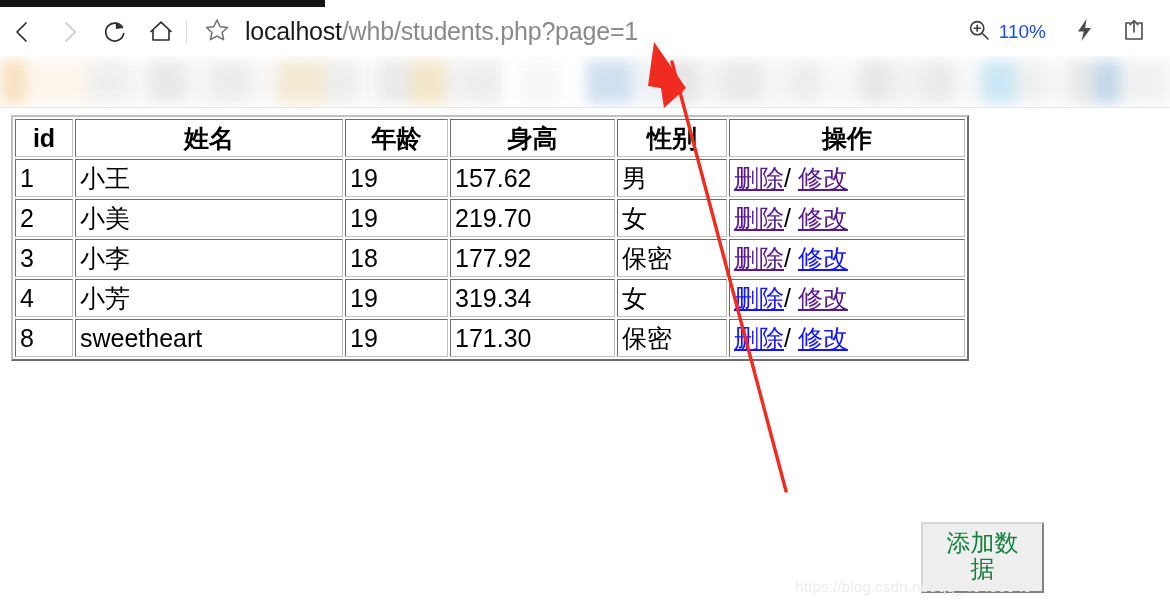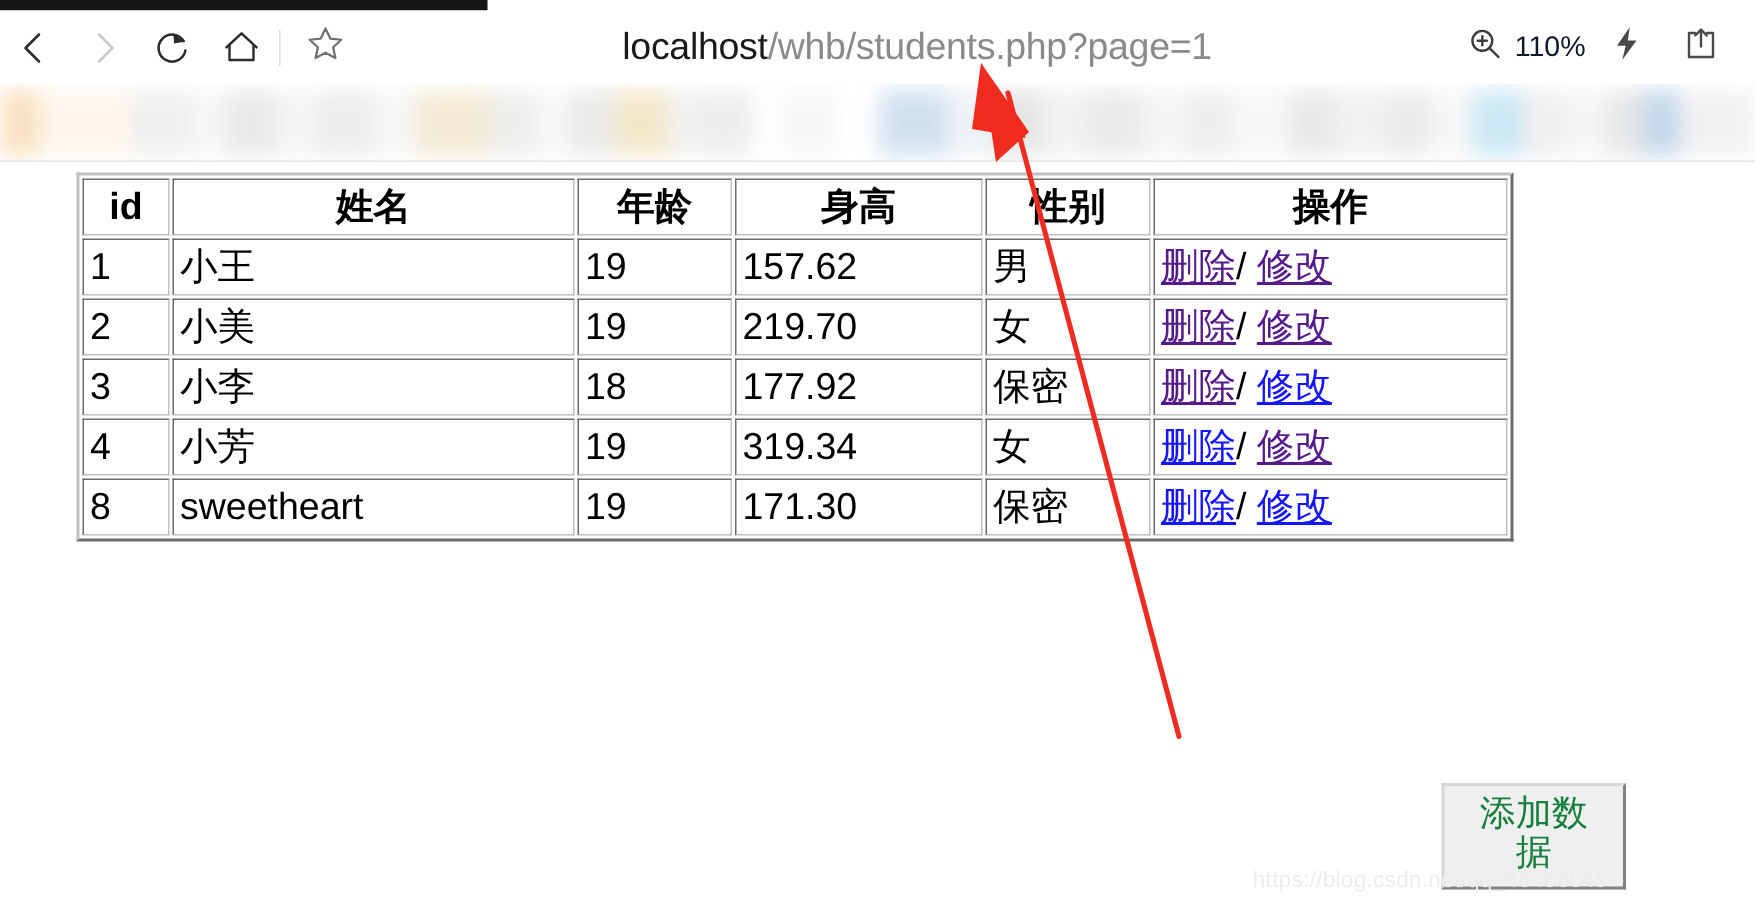--- a/index.html
+++ b/index.html
@@ -32,32 +32,32 @@
   .nav-btn svg { display: block; }
   .tb-sep {
     width: 1px; height: 24px; background: #dcdcdc; margin: 0 6px 0 2px;
   }
   .star-btn {
     width: 44px; height: 44px; display: flex; align-items: center; justify-content: center;
     color: #6f6f6f; margin-left: 2px;
   }
   .urlwrap {
     flex: 1 1 auto; height: 46px; display: flex; align-items: center;
-    padding-left: 6px; overflow: hidden; justify-content: center;
+    padding-left: 6px; overflow: hidden;
   }
   .url {
     font-family: "Liberation Sans", sans-serif;
     font-size: 25px; letter-spacing: -0.2px; white-space: nowrap;
     color: #8a8a8a;
   }
   .url .host { color: #1a1a1a; }
   .tb-right { display: flex; align-items: center; padding-right: 14px; }
   .zoom-btn { display: flex; align-items: center; color: #3c3c3c; }
   .zoom-pct {
-    font-size: 19px; color: #0f172a; margin-left: 8px; margin-right: 11px;
+    font-size: 19px; color: #1d4ed8; margin-left: 8px; margin-right: 22px;
     font-family: "Liberation Sans", sans-serif;
   }
   .bolt-btn { width: 34px; display: flex; align-items: center; justify-content: center; color: #4a4a4a; }
   .share-btn { width: 44px; display: flex; align-items: center; justify-content: center; color: #4a4a4a; margin-left: 10px;}
 
   
   .bookmarks {
     position: absolute; left: 0; top: 56px; width: 1170px; height: 52px;
     background: #ffffff; overflow: hidden;
   }
@@ -68,21 +68,21 @@
   }
   .blurband i {
     position: absolute; display: block; top: 0; height: 44px; border-radius: 2px;
   }
   .hairline {
     position: absolute; left: 0; top: 107px; width: 1170px; height: 1px;
     background: #e6e6e6;
   }
 
   
-  .page { position: absolute; left: 0; top: 108px; width: 1044px; height: 493px; background:#fff;margin-left:40px; }
+  .page { position: absolute; left: 0; top: 108px; width: 1044px; height: 493px; background:#fff; }
 
   table.data {
     position: absolute; left: 11px; top: 7px;
     border-collapse: separate;
     border-spacing: 2px;
     border: 2px outset #c0c0c0;
     background: #ffffff;
     font-size: 25px;
     color: #000;
     font-family: "Liberation Sans", sans-serif;

